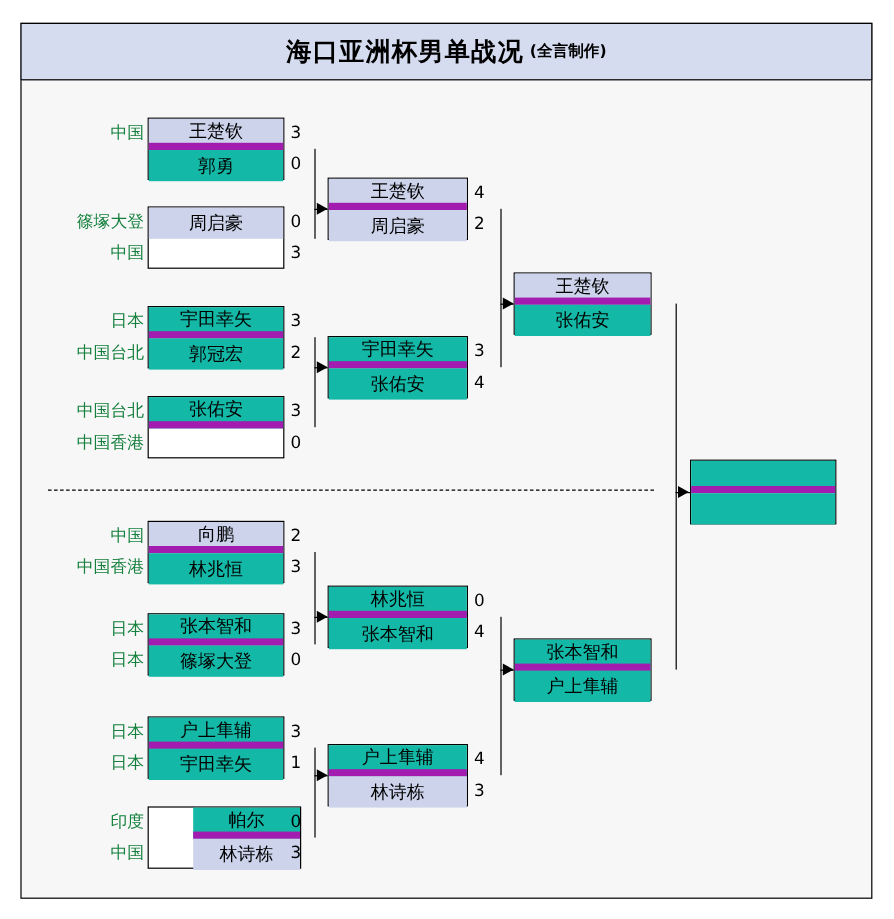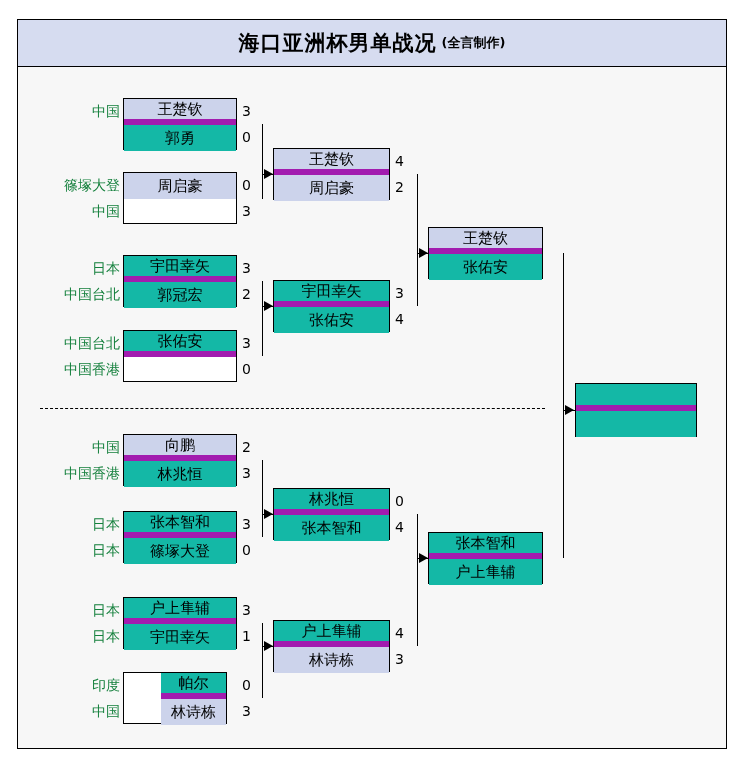--- a/index.html
+++ b/index.html
@@ -151,21 +151,21 @@
   <div class="country" style="left:20px;top:623px;width:100px;">日本</div>
   <div class="matchbox" style="left:123px;top:597px;width:114px;height:52px;">
     <div class="mrow top">户上隼辅</div>
     <div class="mrow">宇田幸矢</div>
   </div>
   <div class="score" style="left:242px;top:597px;">3</div>
   <div class="score" style="left:242px;top:623px;">1</div>
 
   <div class="country" style="left:20px;top:672px;width:100px;">印度</div>
   <div class="country" style="left:20px;top:698px;width:100px;">中国</div>
-  <div class="matchbox" style="left:123px;top:672px;width:104px;height:52px;padding-left:37px;">
+  <div class="matchbox" style="left:123px;top:672px;width:128px;height:52px;padding-left:37px;">
     <div class="mrow top">帕尔</div>
     <div class="mrow hl">林诗栋</div>
   </div>
   <div class="score" style="left:242px;top:672px;">0</div>
   <div class="score" style="left:242px;top:698px;">3</div>
 
   <div class="matchbox" style="left:273px;top:148px;width:117px;height:52px;">
     <div class="mrow top hl">王楚钦</div>
     <div class="mrow hl">周启豪</div>
   </div>

